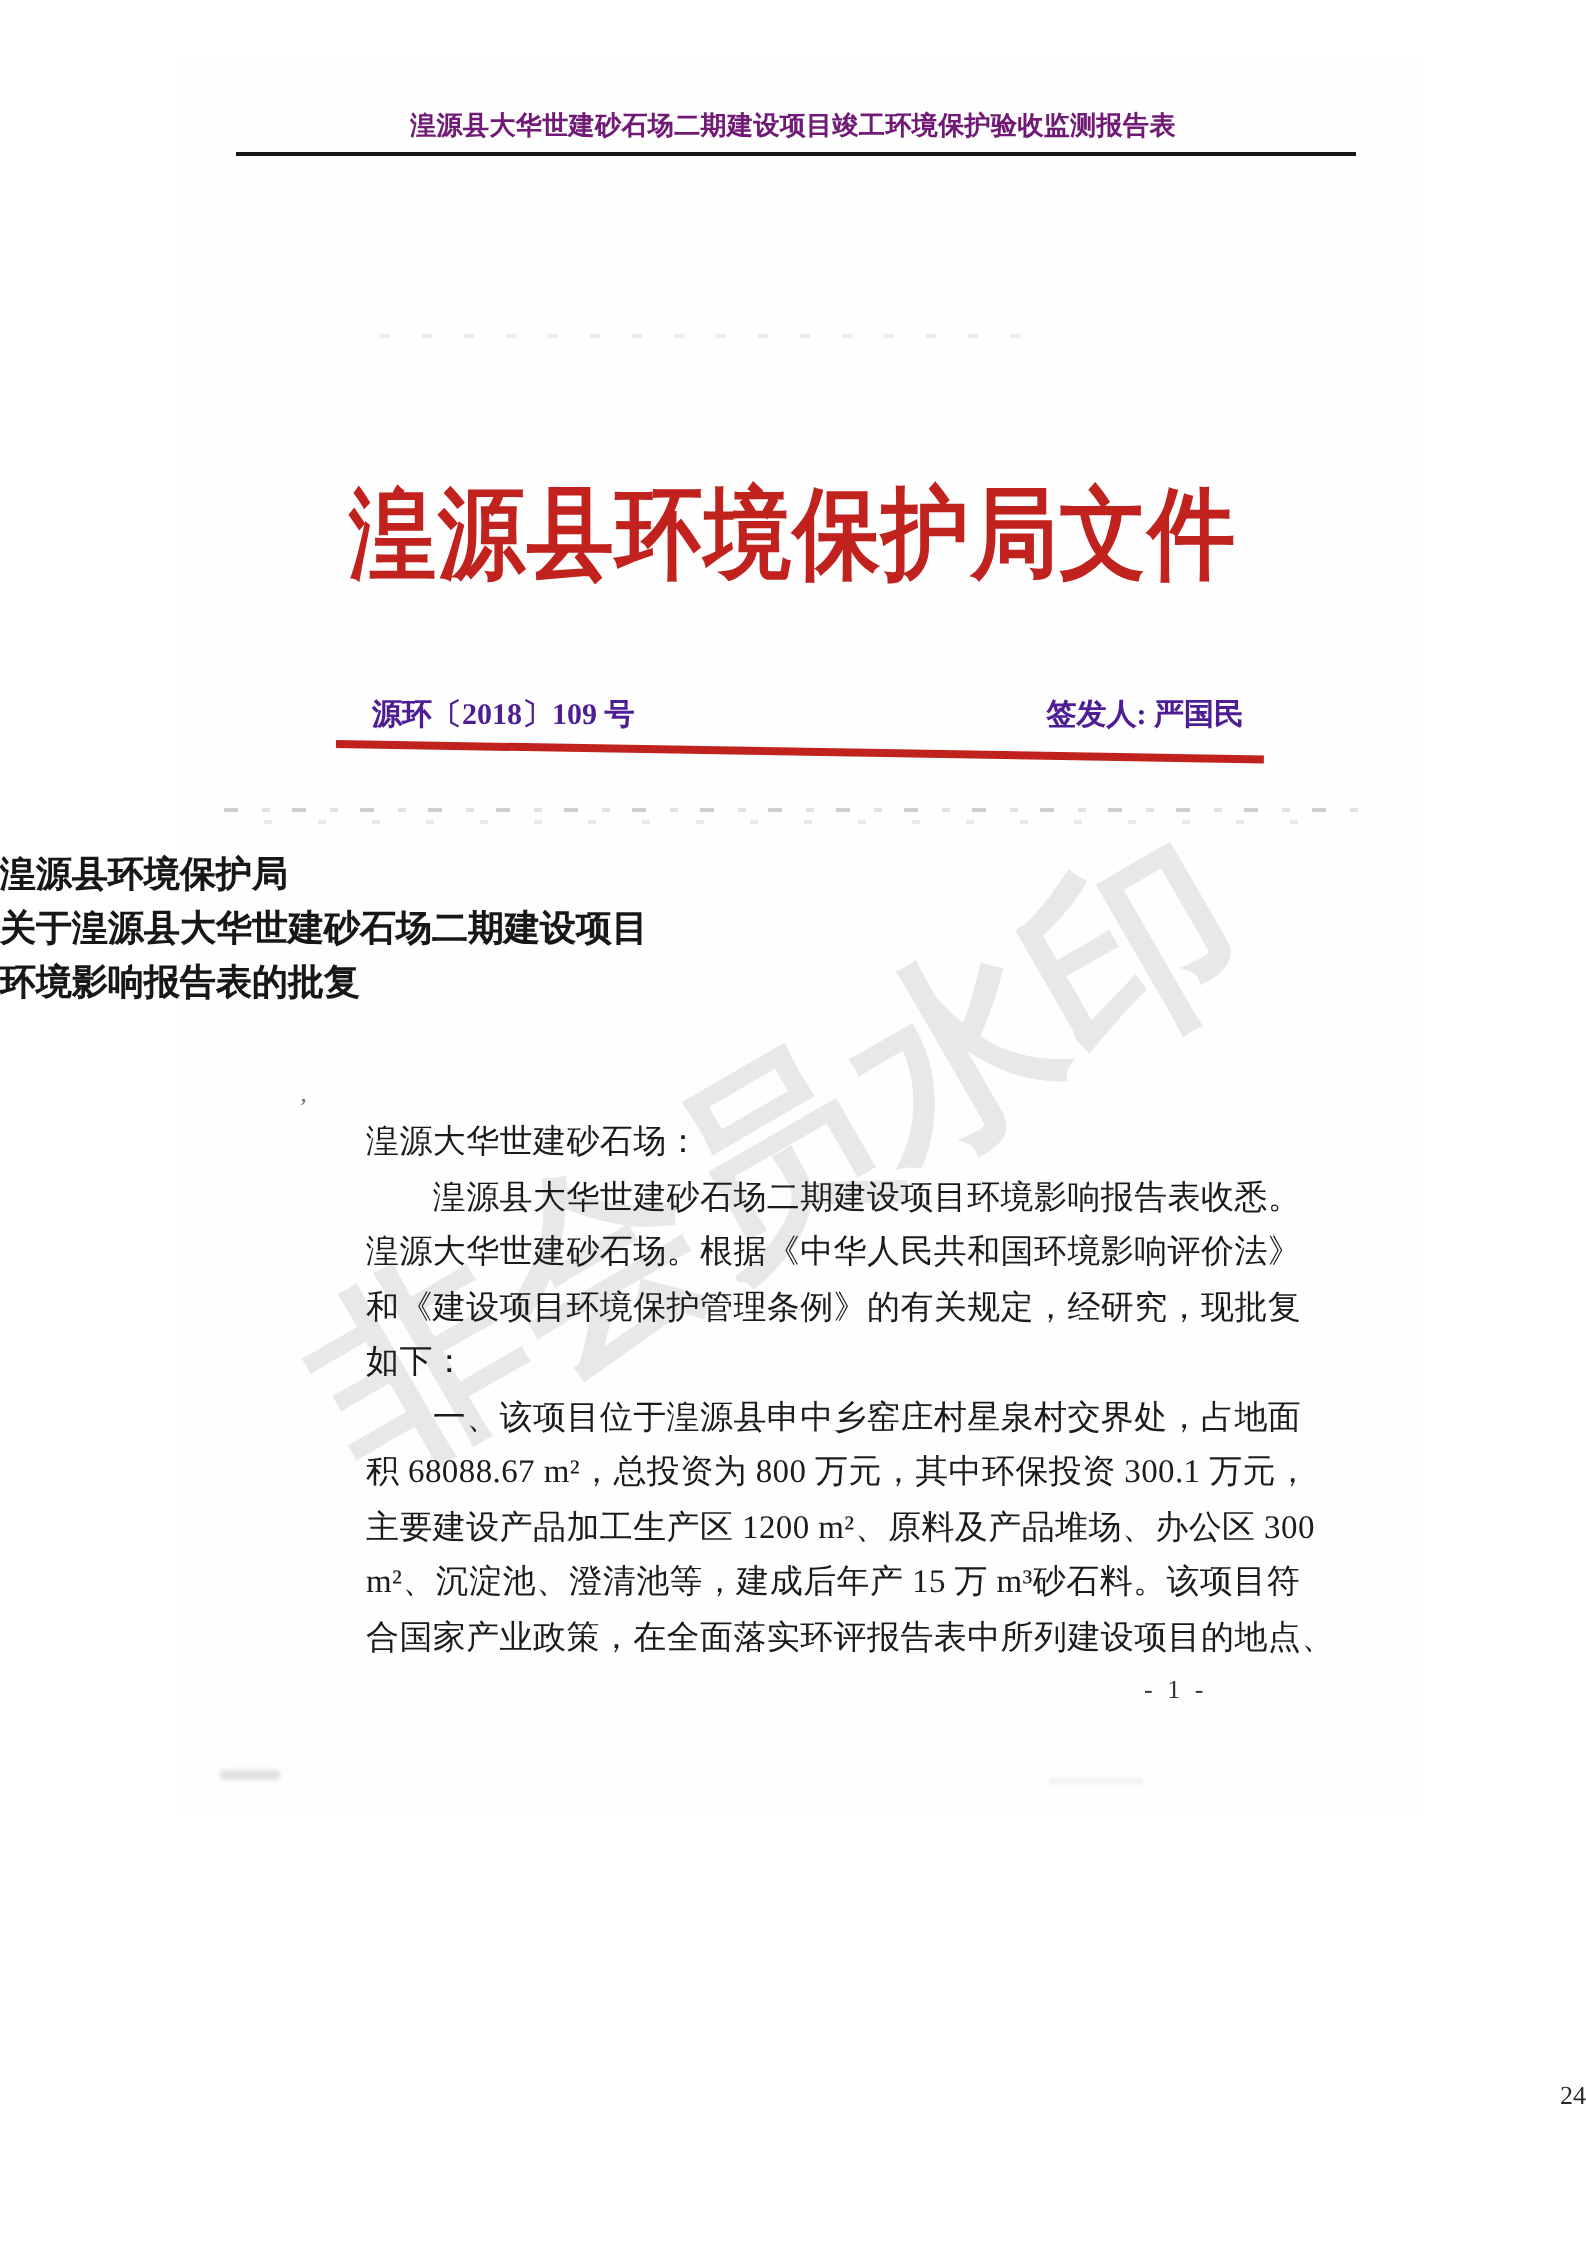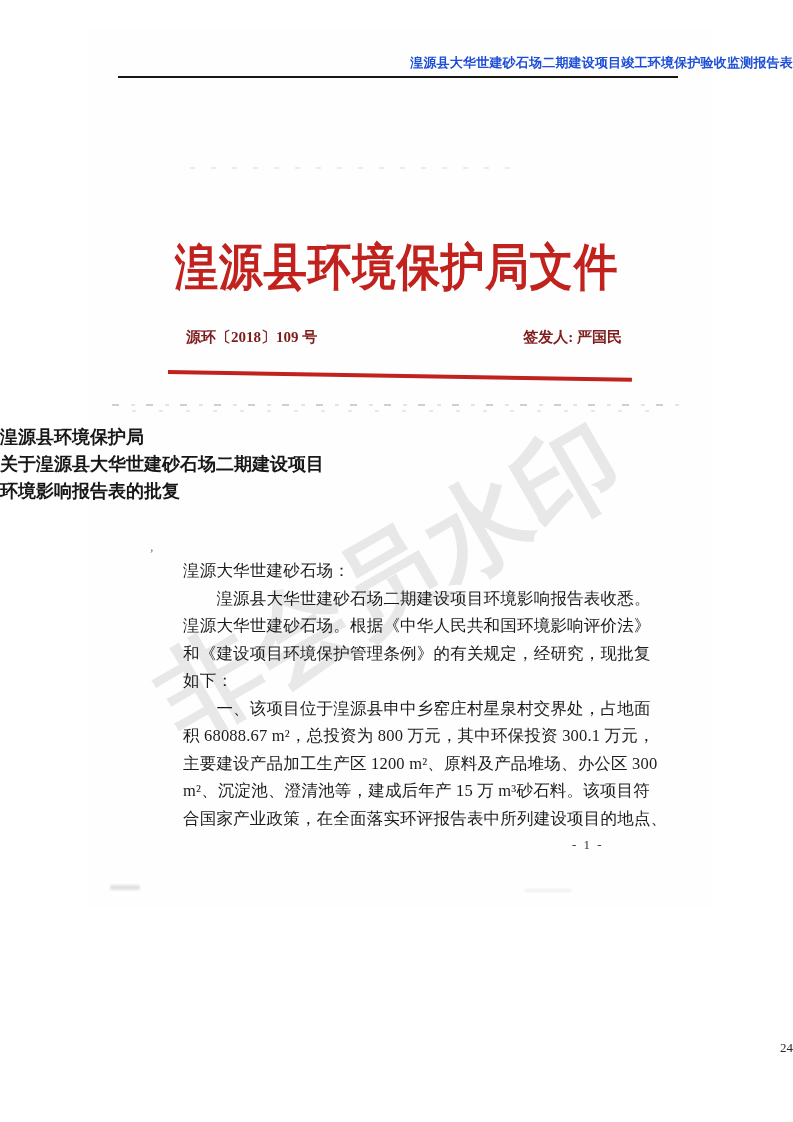--- a/index.html
+++ b/index.html
@@ -19,25 +19,25 @@
   .scan-paper {
     position: absolute;
     left: 88px; top: 28px;
     width: 624px; height: 880px;
     background: #fefefe;
   }
   .header-title {
     position: absolute;
     left: 0; top: 54px;
     width: 100%;
-    text-align: right;
+    text-align: center;
     font-size: 13px;
     font-weight: bold;
     letter-spacing: 0.2px;
-    color: #1d4ed8;
+    color: #701a75;
   }
   .header-rule {
     position: absolute;
     left: 118px; top: 76px;
     width: 560px; height: 2px;
     background: #161616;
   }
   .speckle-row-1 {
     position: absolute;
     left: 190px; top: 167px;
@@ -51,27 +51,27 @@
     text-align: center;
     font-size: 50px;
     font-weight: bold;
     color: var(--accent-red, #c1221d);
     transform: scaleX(0.87);
     white-space: nowrap;
     letter-spacing: 1px;
   }
   .doc-row {
     position: absolute;
-    left: 186px; top: 328px;
+    left: 186px; top: 348px;
     width: 436px;
     display: flex;
     justify-content: space-between;
     font-size: 15px;
     font-weight: 600;
-    color: #7f1d1d;
+    color: #4c1d95;
   }
   .red-rule {
     position: absolute;
     left: 168px; top: 370px;
     width: 464px; height: 4px;
     background: var(--accent-red, #c1221d);
     transform: rotate(0.95deg);
     transform-origin: left center;
   }
   .speckle-row-2 {

